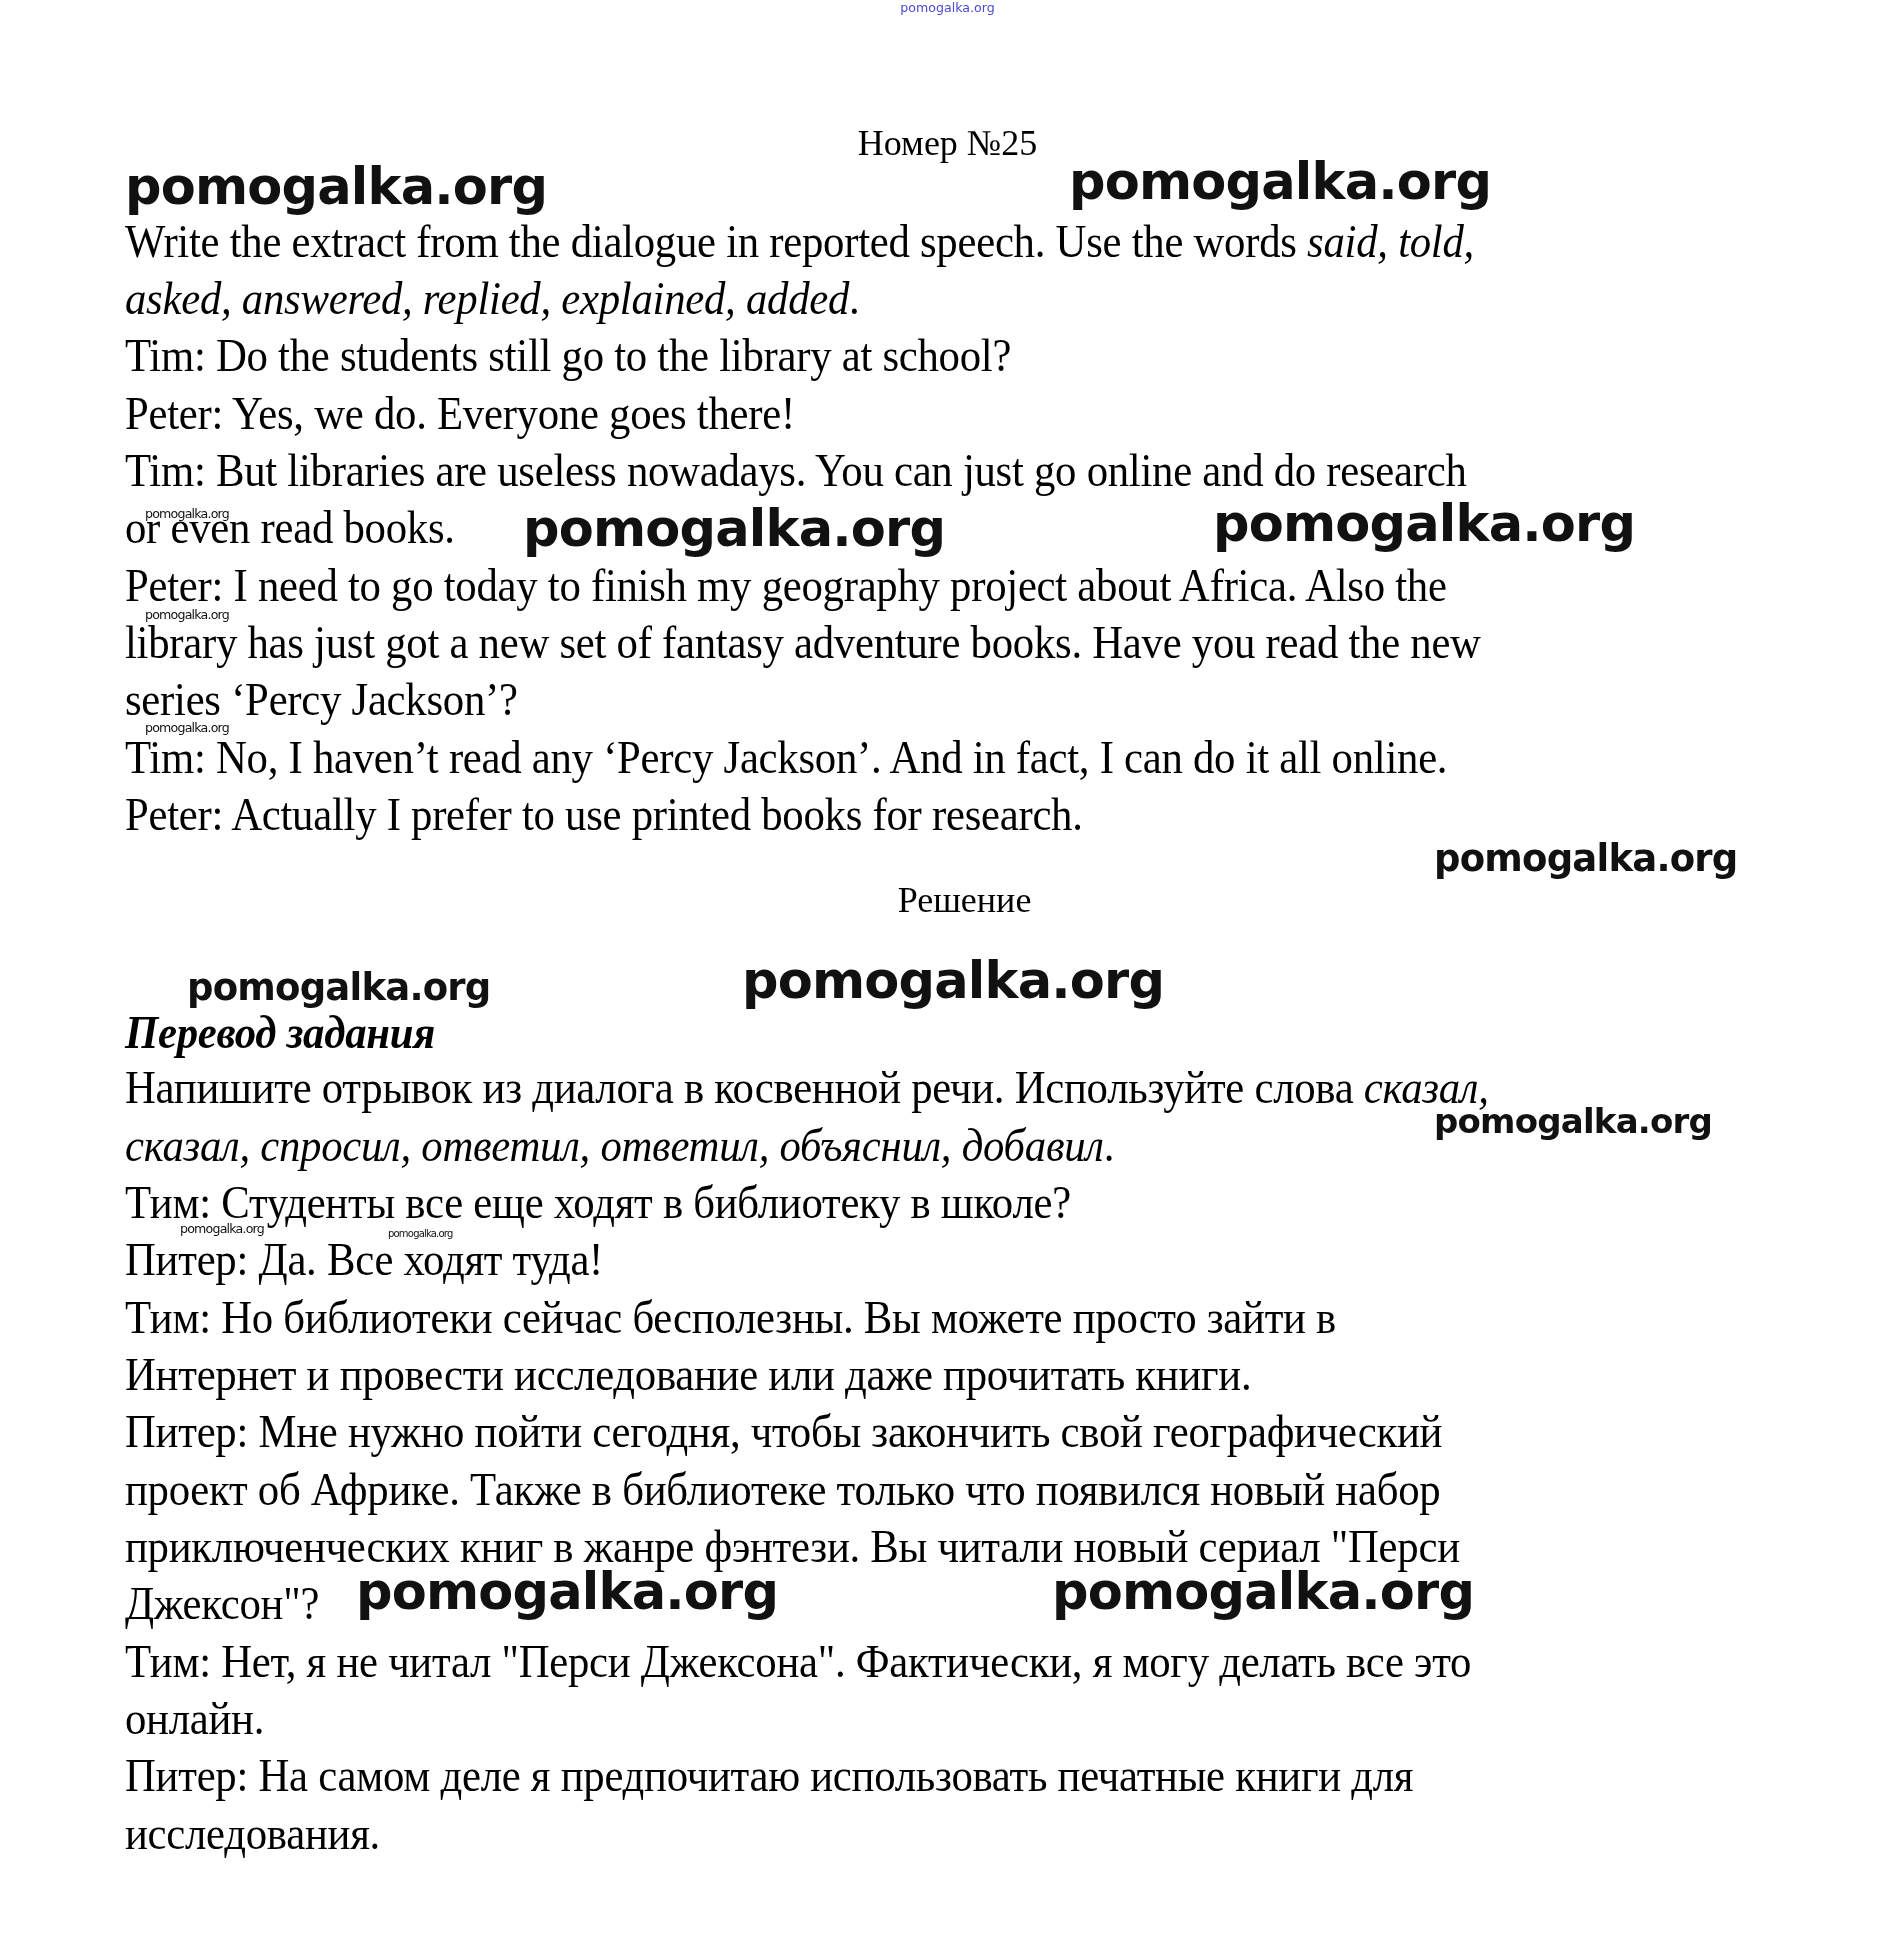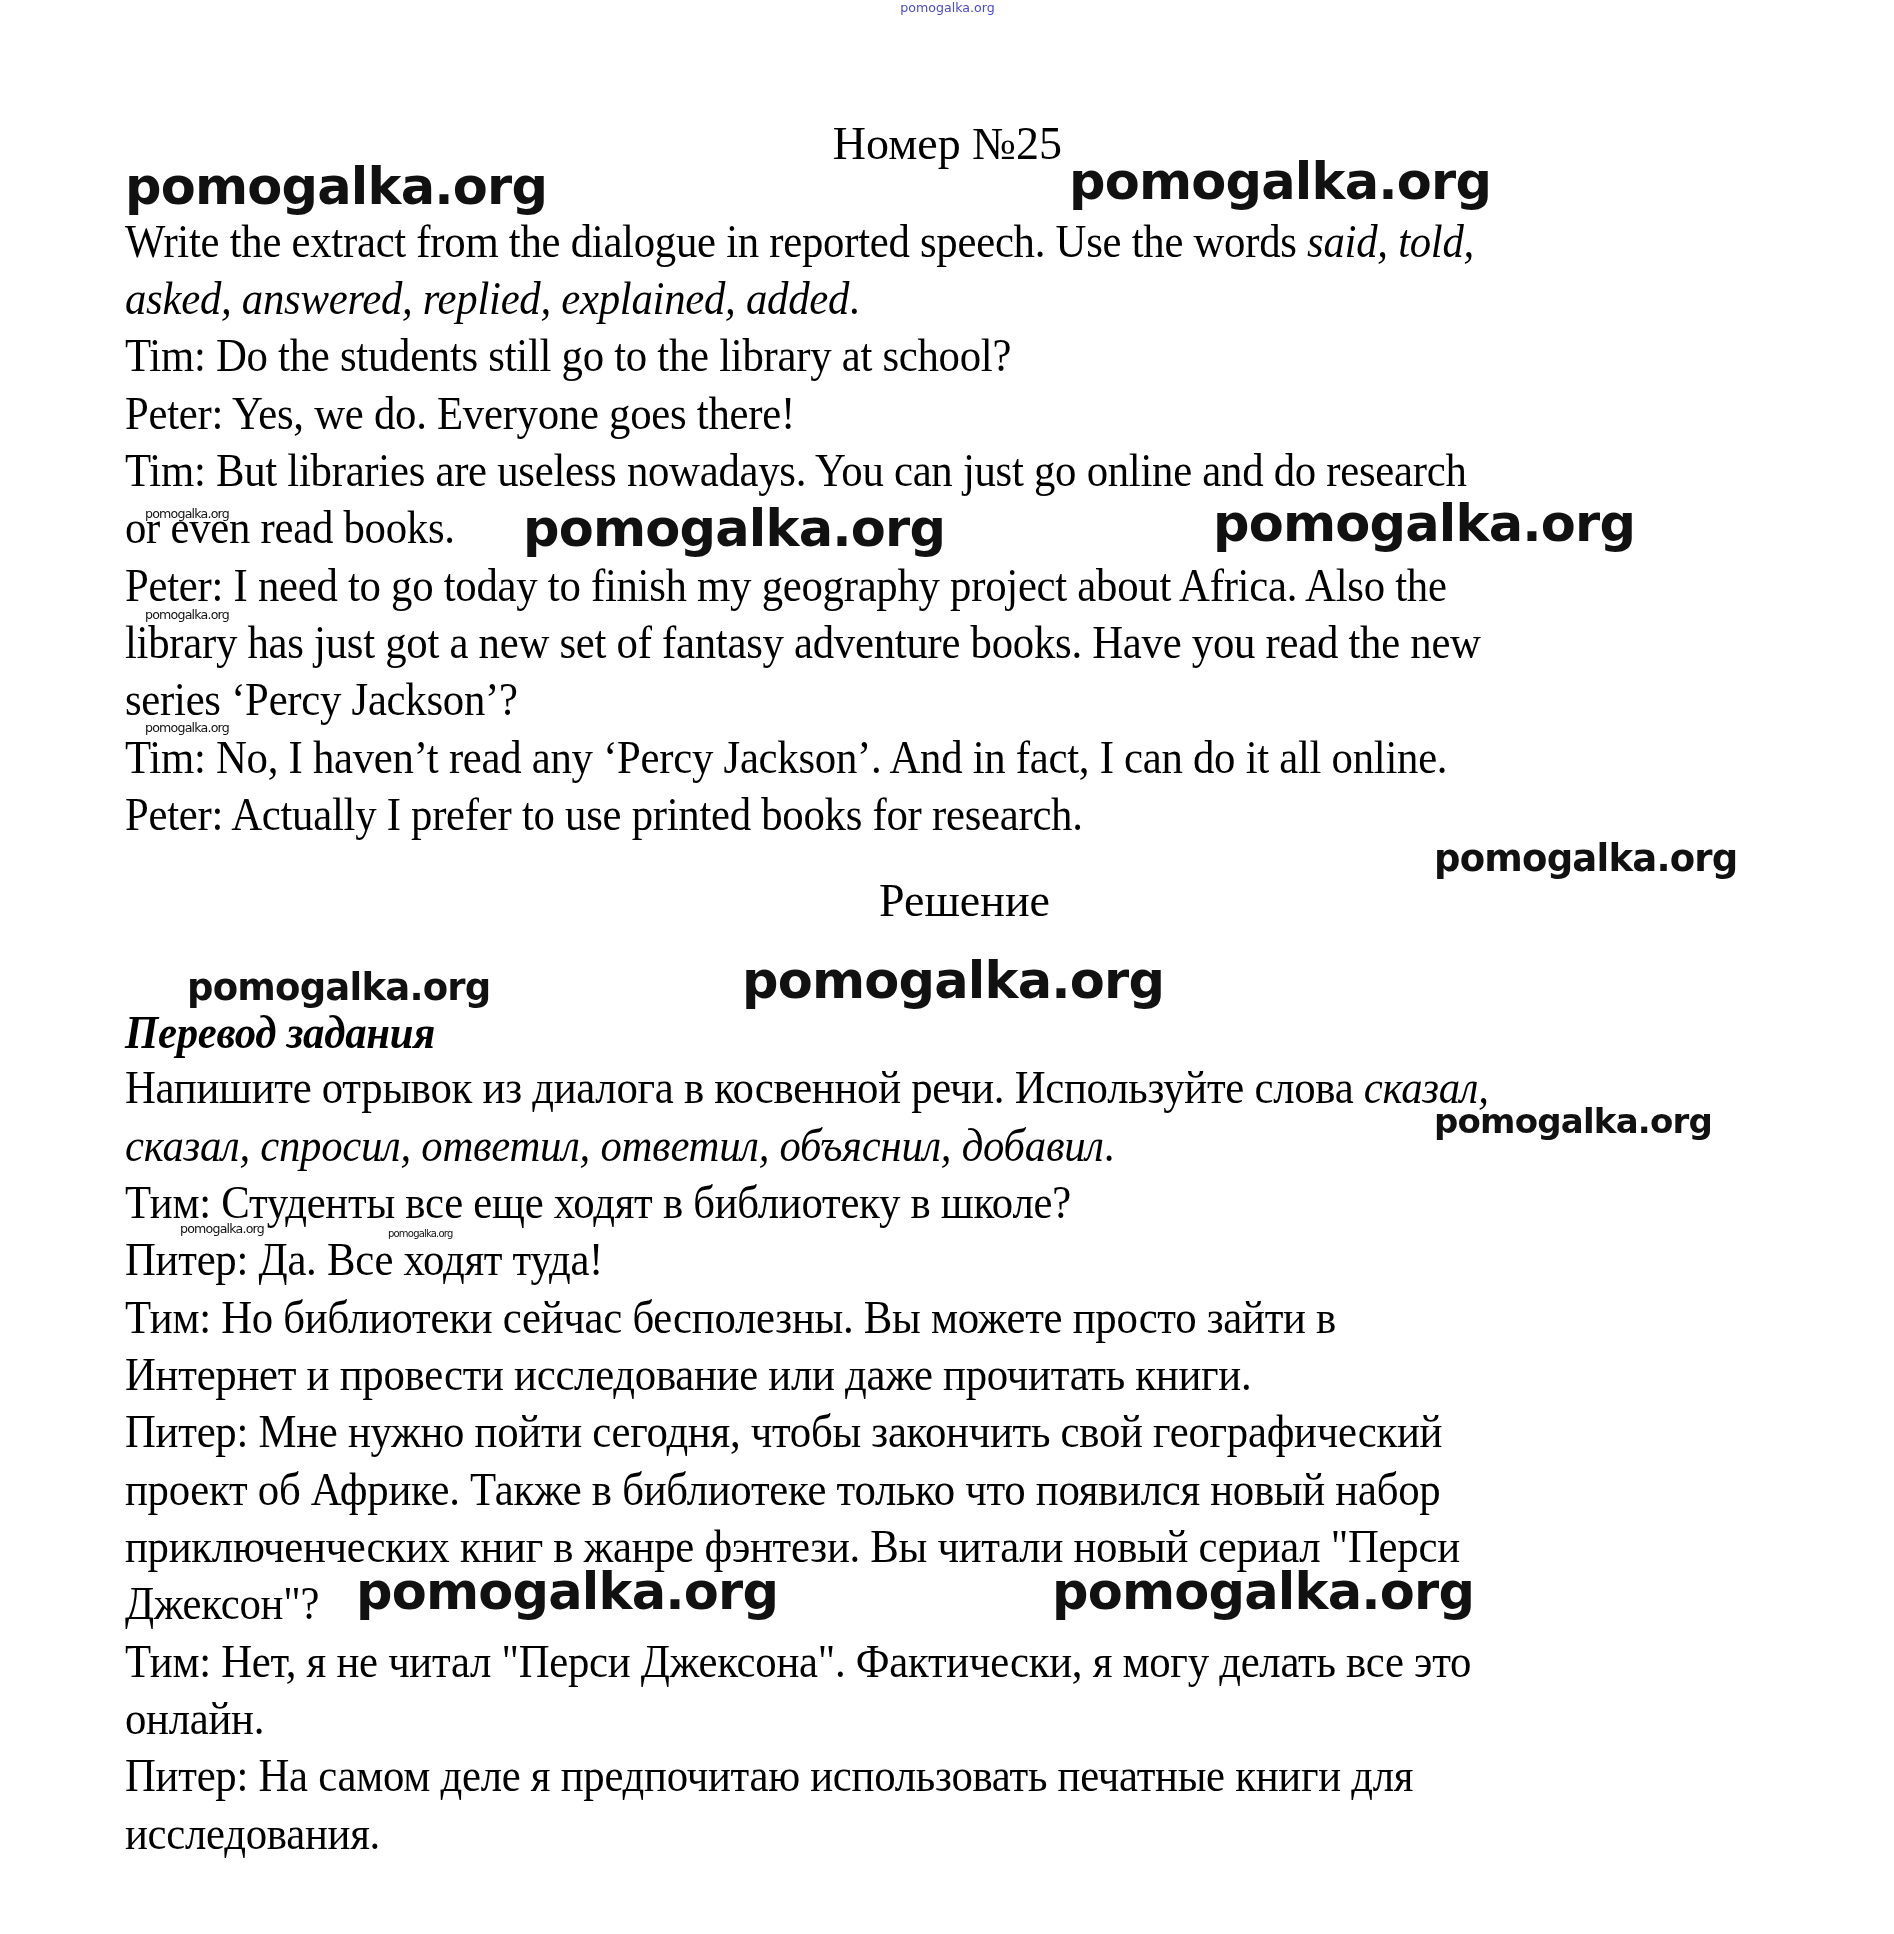--- a/index.html
+++ b/index.html
@@ -11,21 +11,21 @@
     position: absolute; left: 0; width: 1895px; top: 0; text-align: center;
     font-family: "DejaVu Sans", sans-serif; font-size: 12.6px; color: #4a4ad0; letter-spacing: 0px;
   }
   .line {
     position: absolute; left: 125px; white-space: nowrap;
     font-size: 46px; line-height: 57px; letter-spacing: -0.3px;
     transform-origin: left top; transform: scaleX(0.93);
   }
   .center {
     position: absolute; left: 0; width: 1895px; text-align: center;
-    font-size: 46px; line-height: 57px; white-space: nowrap;
+    font-size: 36px; line-height: 57px; white-space: nowrap;
   }
   .it { font-style: italic; }
   .bi { font-style: italic; font-weight: bold; }
   .wm {
     position: absolute; white-space: nowrap;
     font-family: "DejaVu Sans", sans-serif; font-weight: bold; color: #111;
     letter-spacing: -0.8px;
   }
   .wm-xl { font-size: 51px; }
   .wm-l { font-size: 37px; }

